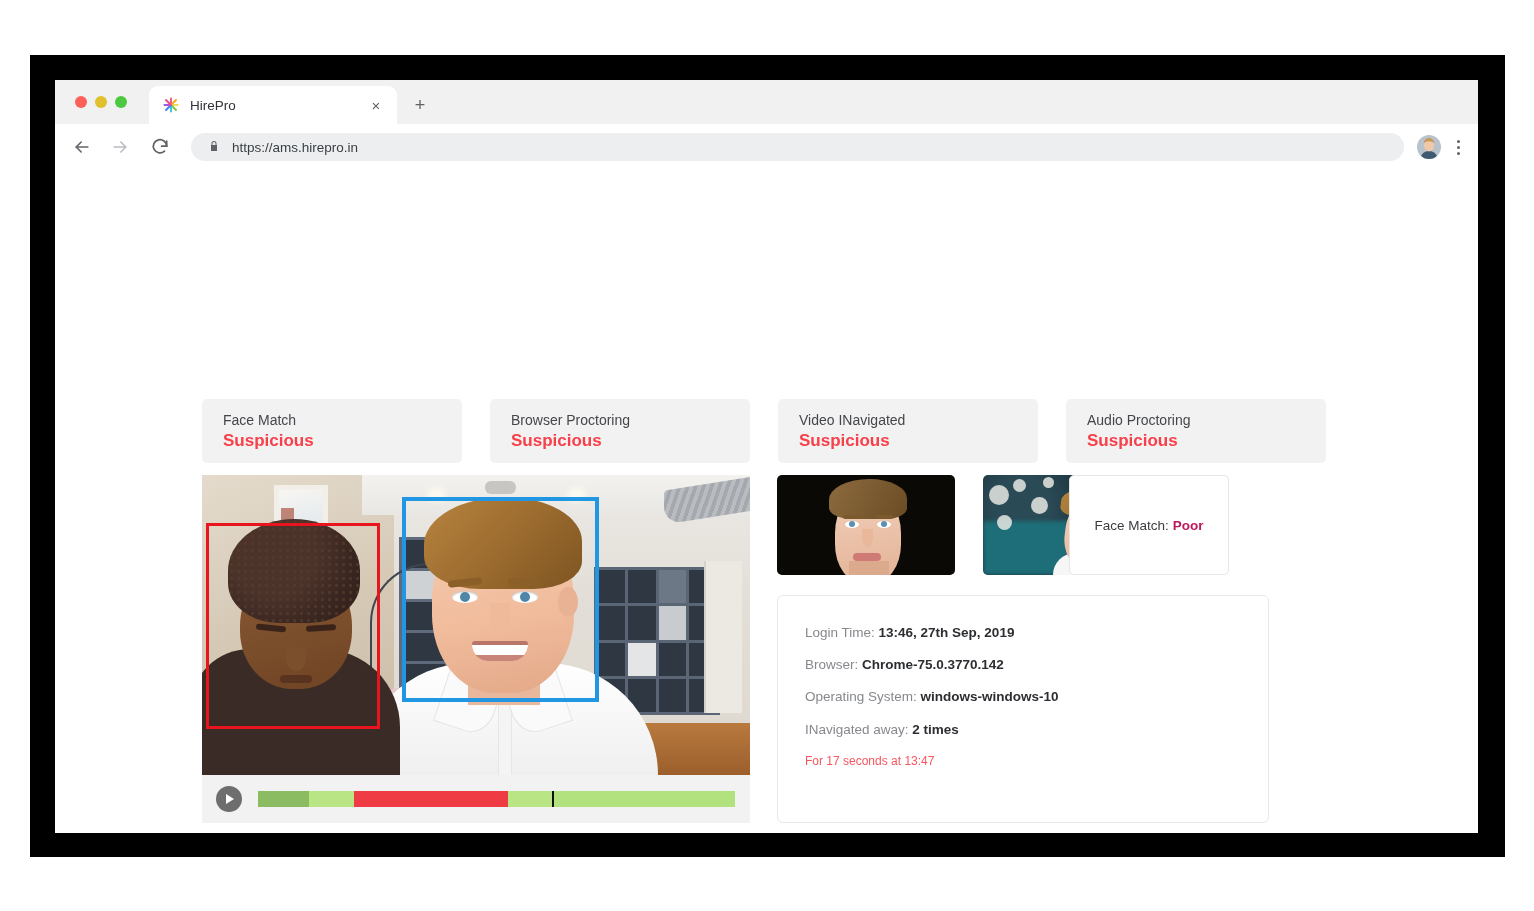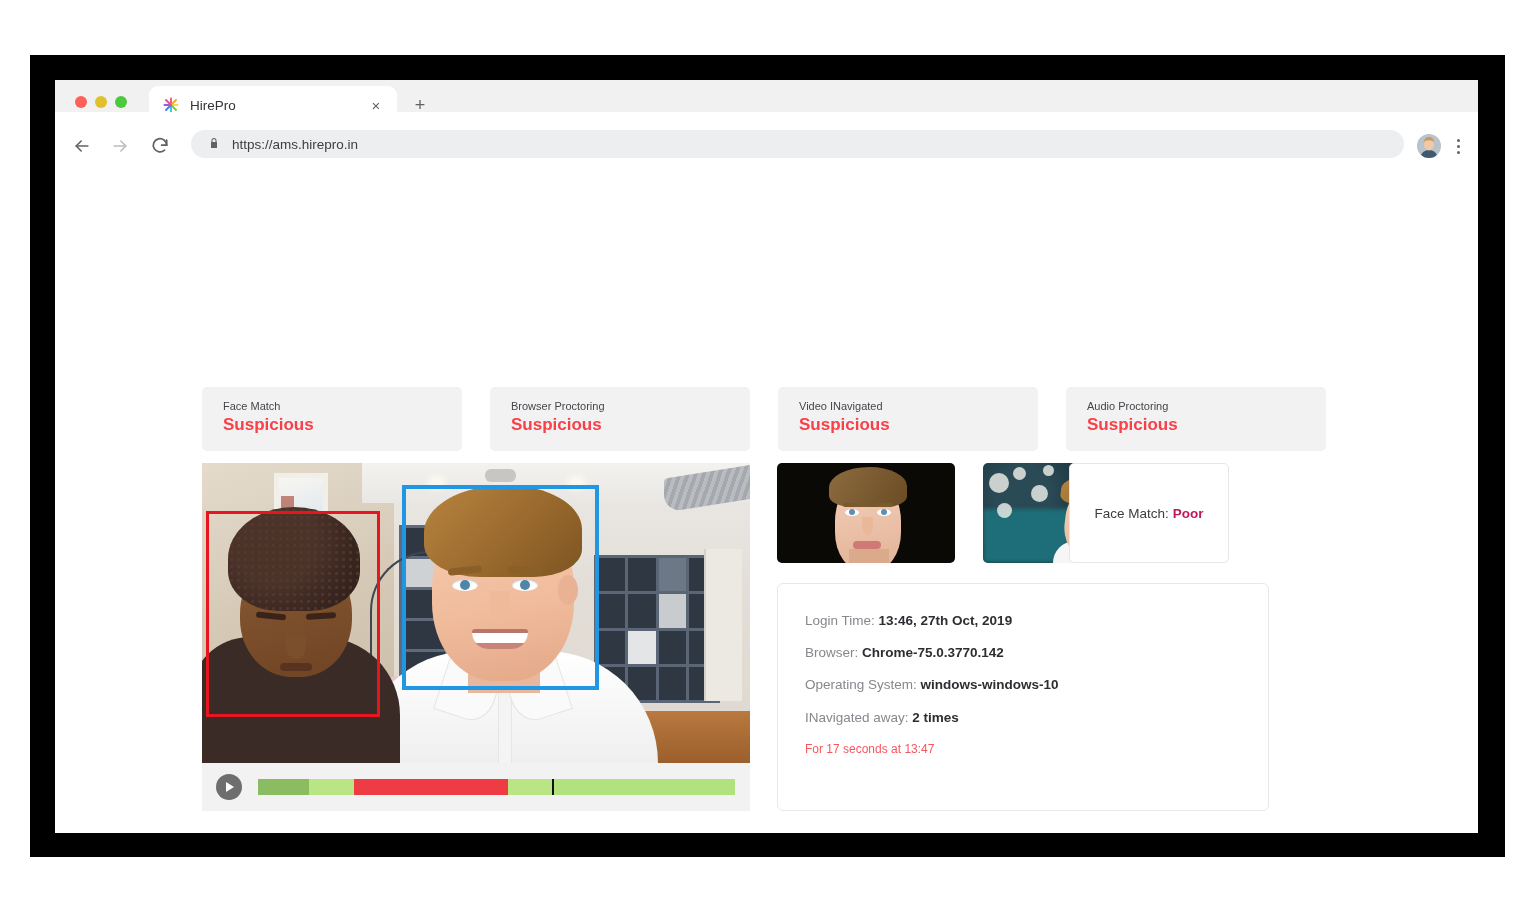--- a/index.html
+++ b/index.html
@@ -22,21 +22,21 @@
     position: absolute;
     left: 55px; top: 80px;
     width: 1423px; height: 753px;
     background: #ffffff;
     overflow: hidden;
   }
 
   
   #tabstrip {
     position: relative;
-    height: 32px;
+    height: 44px;
     background: #f1f1f1;
   }
   .traffic {
     position: absolute; top: 16px;
     width: 12px; height: 12px; border-radius: 50%;
   }
   .t-red   { left: 20px;  background: #fc6058; }
   .t-amber { left: 40px;  background: #e1c02e; }
   .t-green { left: 60px;  background: #4cc93f; }
 
@@ -67,21 +67,21 @@
     width: 26px; height: 26px;
     display: flex; align-items: center; justify-content: center;
     font-size: 18px; color: #5f6368; line-height: 1;
   }
 
   
   #navbar {
     position: relative;
     height: 46px;
     background: #ffffff;
-    display: flex; align-items: flex-end;
+    display: flex; align-items: center;
   }
   .navicon {
     width: 24px; height: 24px; flex: none;
     display: flex; align-items: center; justify-content: center;
     color: #5f6368;
   }
   #nav-back   { margin-left: 15px; }
   #nav-fwd    { margin-left: 14px; color: #b9bcc0; }
   #nav-reload { margin-left: 16px; font-size: 19px; }
 
@@ -122,21 +122,21 @@
   
   #cards { position: absolute; left: 147px; top: 229px; display: flex; }
   .card {
     width: 260px; height: 64px;
     background: #f2f2f3;
     border-radius: 5px;
     margin-right: 28px;
     padding: 12px 0 0 21px;
   }
   .card:last-child { margin-right: 0; }
-  .card-label  { font-size: 11px; color: #44464a; line-height: 1.35; }
+  .card-label  { font-size: 14px; color: #44464a; line-height: 1.35; }
   .card-status { font-size: 17px; font-weight: bold; color: #f8404a; line-height: 1.25; }
 
   
   #video-panel {
     position: absolute; left: 147px; top: 305px;
     width: 548px; height: 348px;
   }
   #video-frame {
     position: absolute; left: 0; top: 0;
     width: 548px; height: 300px;
@@ -682,21 +682,21 @@
     <div id="facematch-card">
       <div id="facematch-text">
         <span>Face Match:</span>
         <b>Poor</b>
       </div>
     </div>
 
     <div id="info-panel">
       <div class="info-row">
         <span>Login Time:</span>
-        <b>13:46, 27th Oct, 2019</b>
+        <b>13:46, 27th Sep, 2019</b>
       </div>
       <div class="info-row">
         <span>Browser:</span>
         <b>Chrome-75.0.3770.142</b>
       </div>
       <div class="info-row">
         <span>Operating System:</span>
         <b>windows-windows-10</b>
       </div>
       <div class="info-row">

